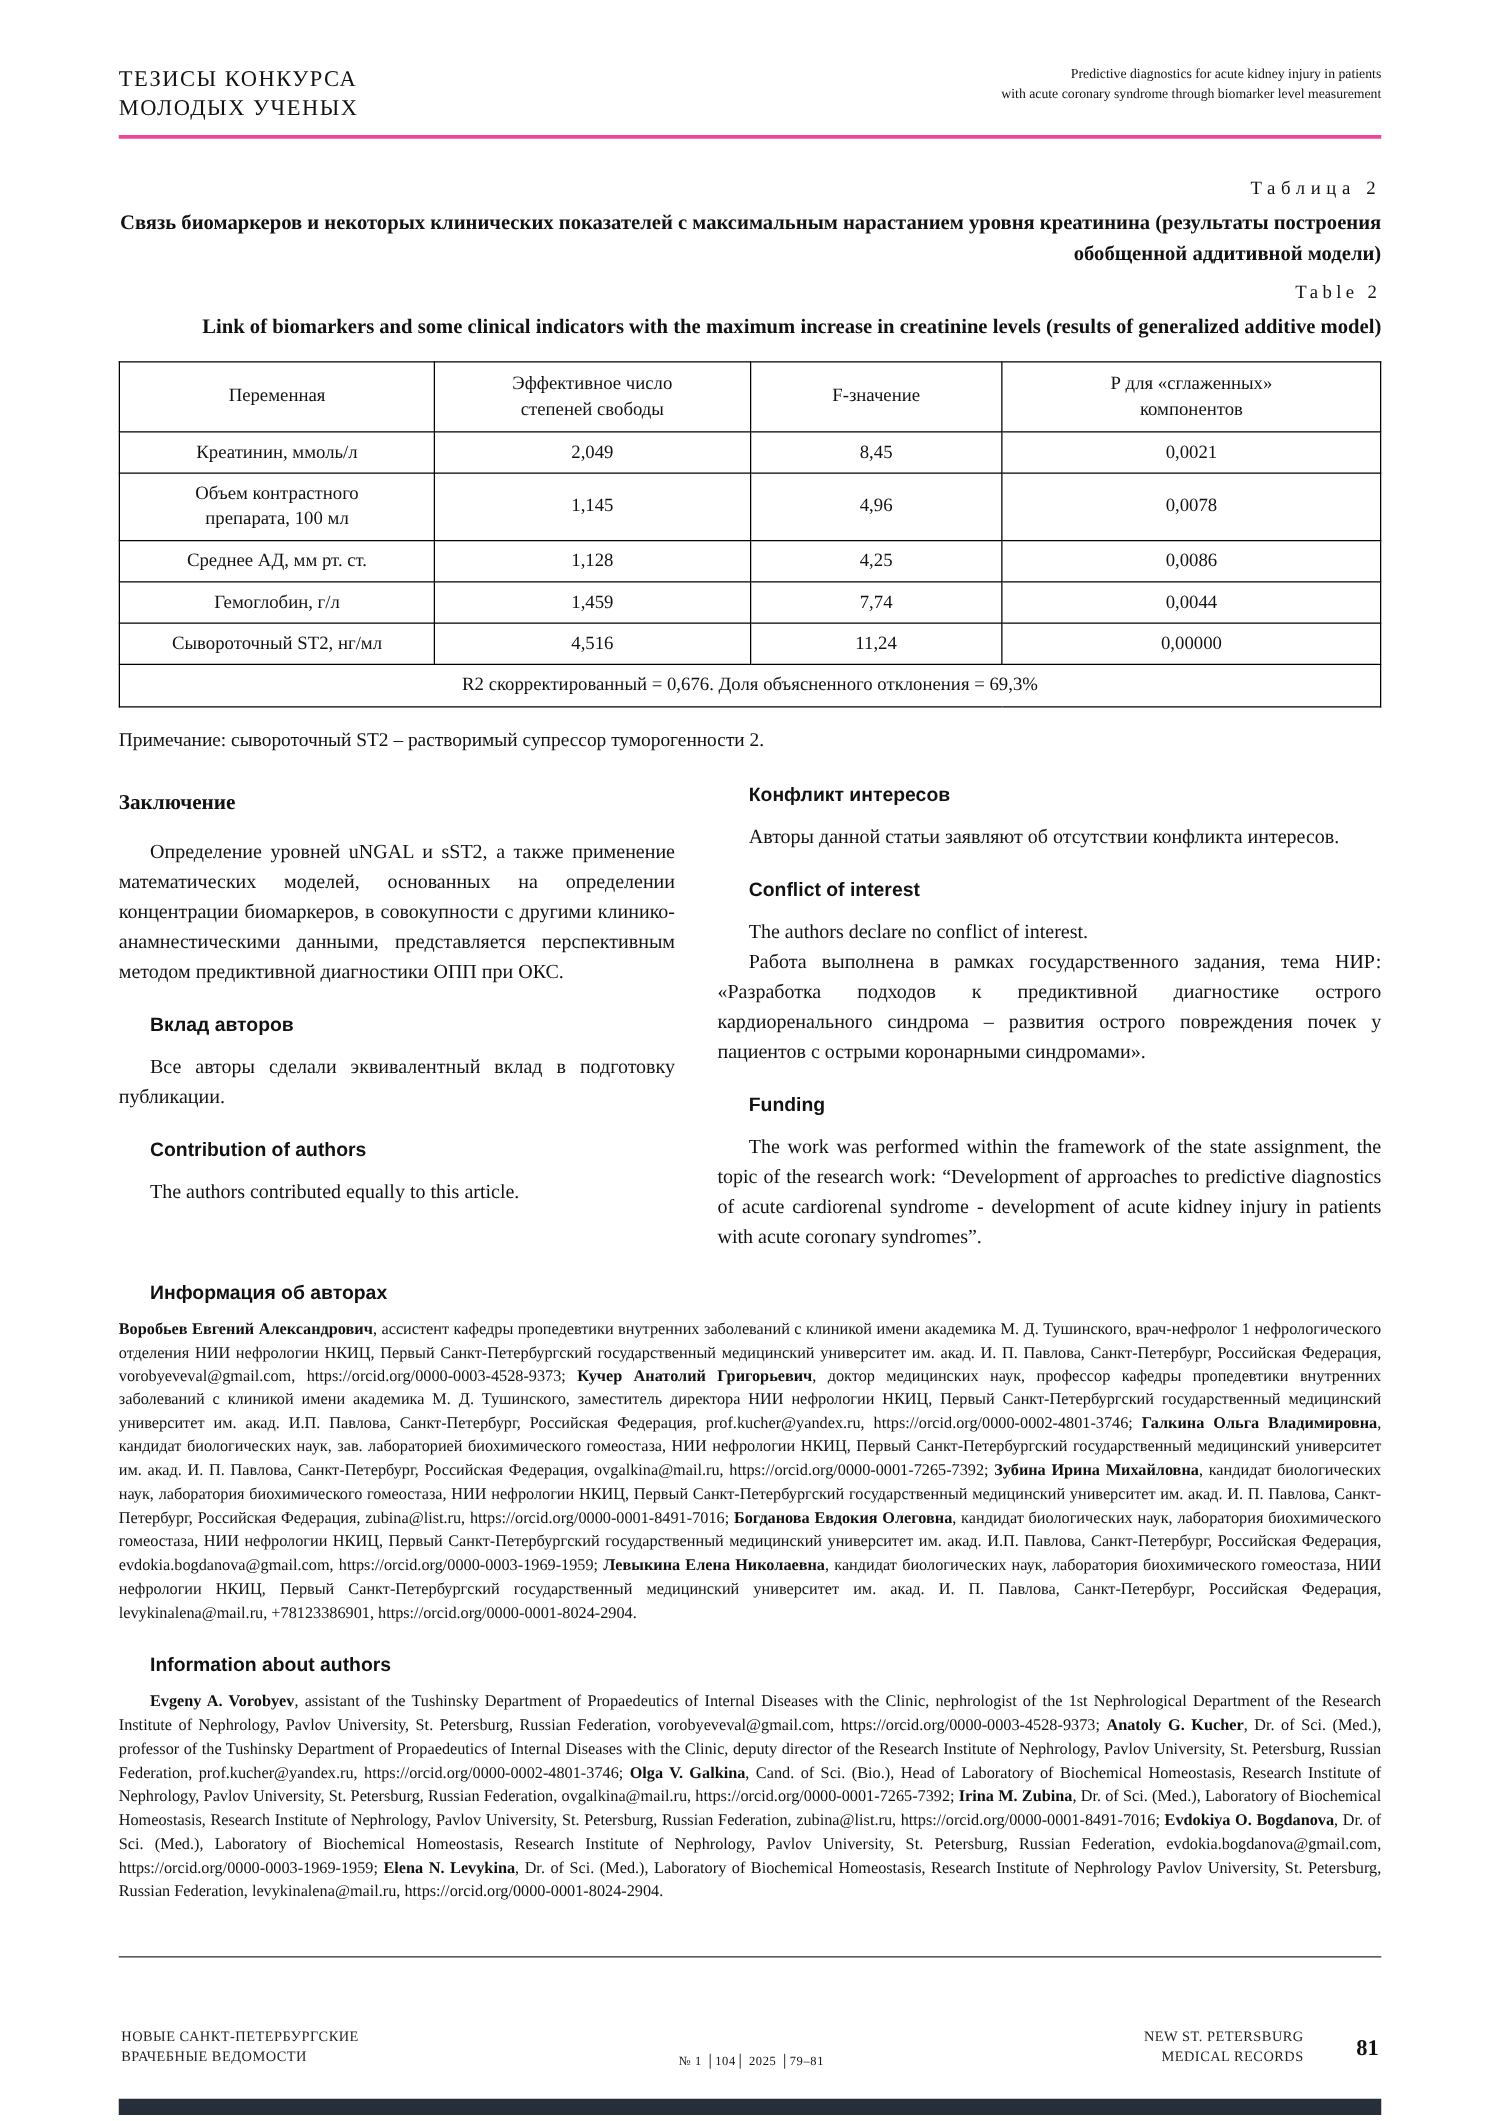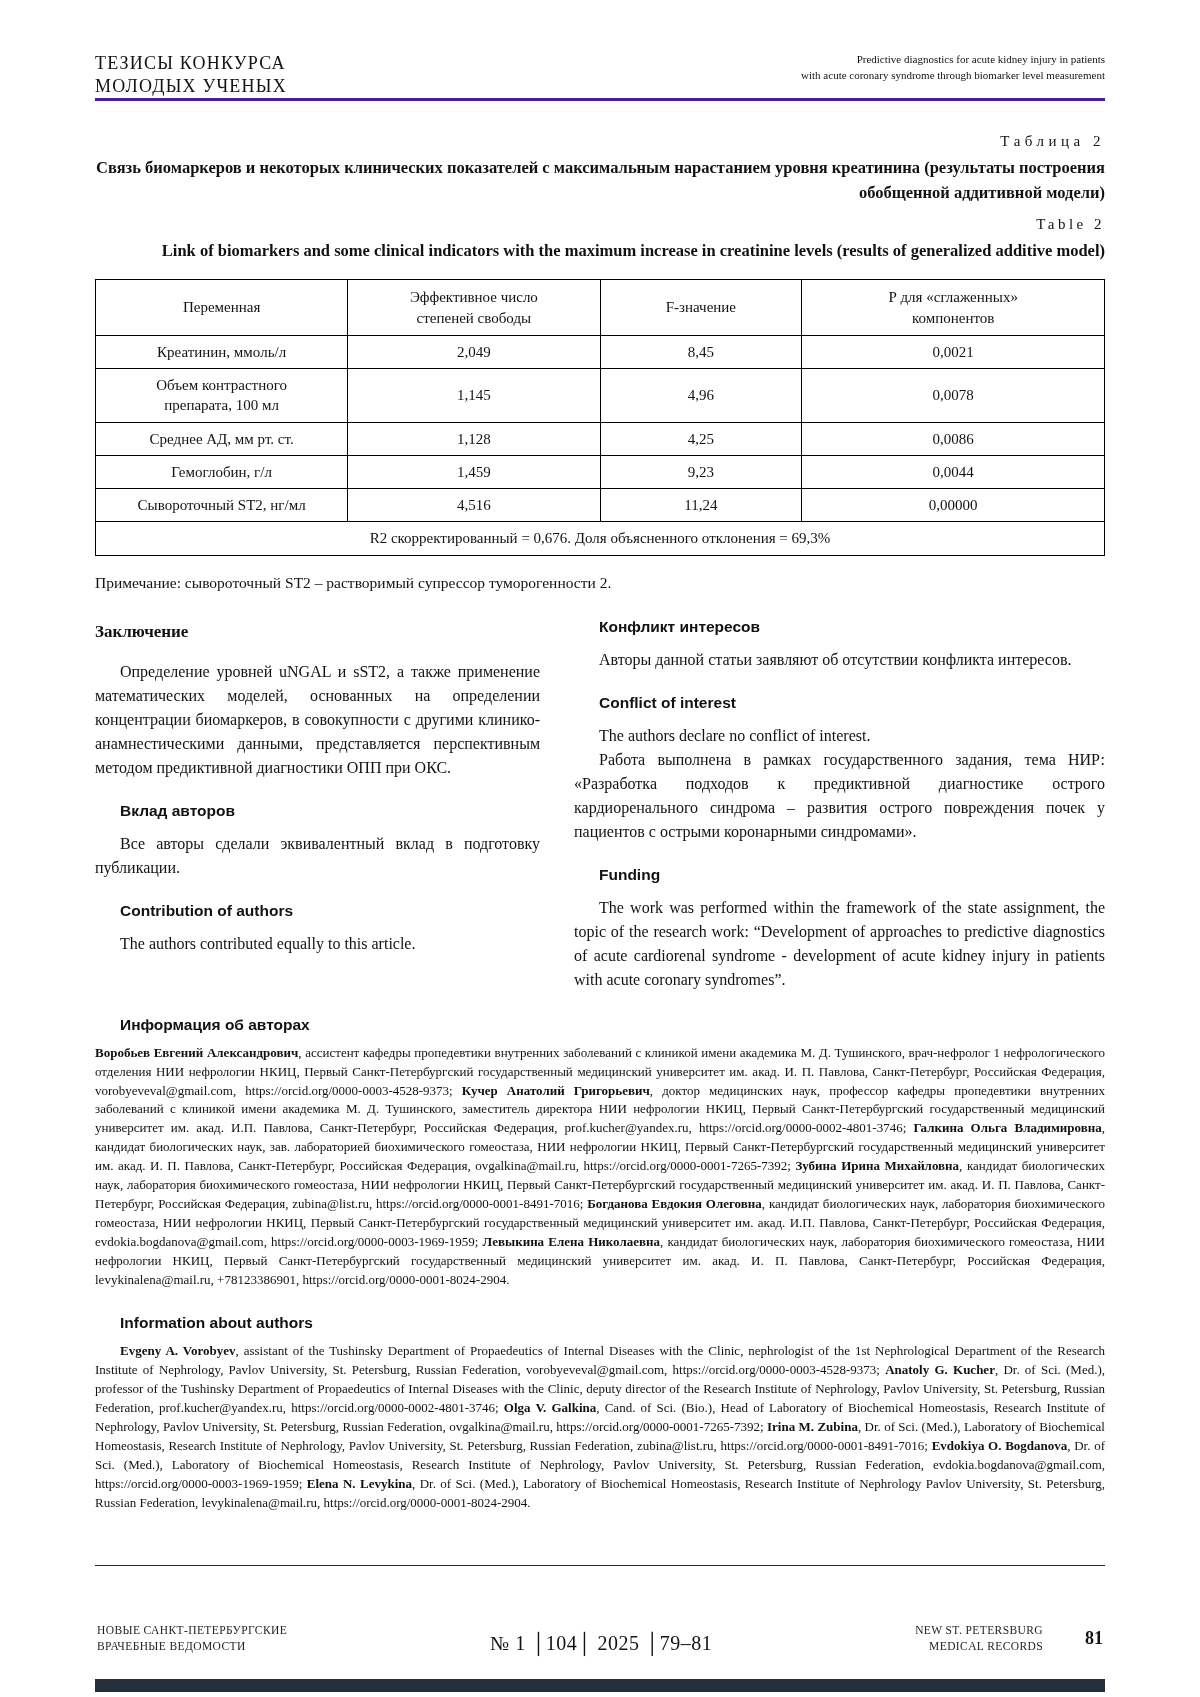--- a/index.html
+++ b/index.html
@@ -7,21 +7,21 @@
   body { font-family:"Liberation Serif", serif; color:#121212; }
   .page {
     position:relative;
     width:1200px; height:1697px;
     margin:0 auto; background:#ffffff;
     padding:52px 95px 120px 95px;
     overflow:hidden;
   }
   
   .pg-header { display:flex; justify-content:space-between; align-items:flex-start;
-    border-bottom:3px solid #4c1d95; }
+    padding-bottom:10px; border-bottom:3px solid #ec4899; }
   .hdr-left { font-size:18px; letter-spacing:1.2px; line-height:1.28; font-weight:400; }
   .hdr-right { font-size:11px; text-align:right; line-height:1.45; }
   
   .table-label { text-align:right; letter-spacing:4.5px; font-size:15px; margin-top:32px; }
   .table-label.en { letter-spacing:3.5px; margin-top:10px; }
   .table-title { text-align:right; font-weight:bold; font-size:16.5px; line-height:1.5; margin-top:6px; }
   
   table.results { width:100%; border-collapse:collapse; margin-top:16px; font-size:15px; }
   .results th, .results td { border:1.4px solid #000; text-align:center; vertical-align:middle;
     padding:6px 10px; line-height:1.35; white-space:pre-line; font-weight:normal; }
@@ -40,21 +40,21 @@
     margin:24px 0 10px; padding-left:25px; }
   .authors-text { font-size:13px; line-height:1.46; text-align:justify; }
   .authors-text.indent { text-indent:25px; }
   .authors-text b { font-weight:bold; }
   
   .pg-footer { position:absolute; left:95px; right:95px; bottom:5px; }
   .footer-row { border-top:1.5px solid #2a2a2a; padding:12px 2px 0;
     display:flex; justify-content:space-between; align-items:flex-end; }
   .footer-small { font-size:11.5px; letter-spacing:0.4px; line-height:1.45; color:#1f1f1f; }
   .footer-small.right { text-align:right; }
-  .footer-issue { font-size:20px; letter-spacing:0.5px; }
+  .footer-issue { font-size:10px; letter-spacing:0.5px; }
   .footer-right-group { display:flex; align-items:center; gap:42px;margin-top:44px; }
   .footer-pagenum { font-size:18px; font-weight:bold; }
   .footer-bar { height:13px; width:100%; margin-top:24px; background:#262e39; }
 </style>
 </head>
 <body>
 
 <div class="page">
 
   <header class="pg-header">
@@ -106,21 +106,21 @@
         </tr>
         <tr>
           <td>Среднее АД, мм рт. ст.</td>
           <td>1,128</td>
           <td>4,25</td>
           <td>0,0086</td>
         </tr>
         <tr>
           <td>Гемоглобин, г/л</td>
           <td>1,459</td>
-          <td>9,23</td>
+          <td>7,74</td>
           <td>0,0044</td>
         </tr>
         <tr>
           <td>Сывороточный ST2, нг/мл</td>
           <td>4,516</td>
           <td>11,24</td>
           <td>0,00000</td>
         </tr>
       </tbody>
     <tfoot>

